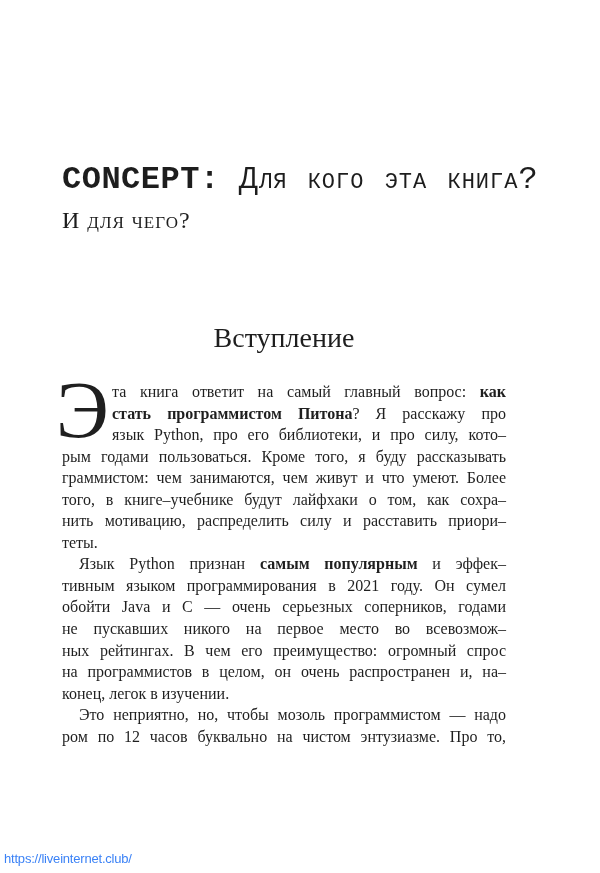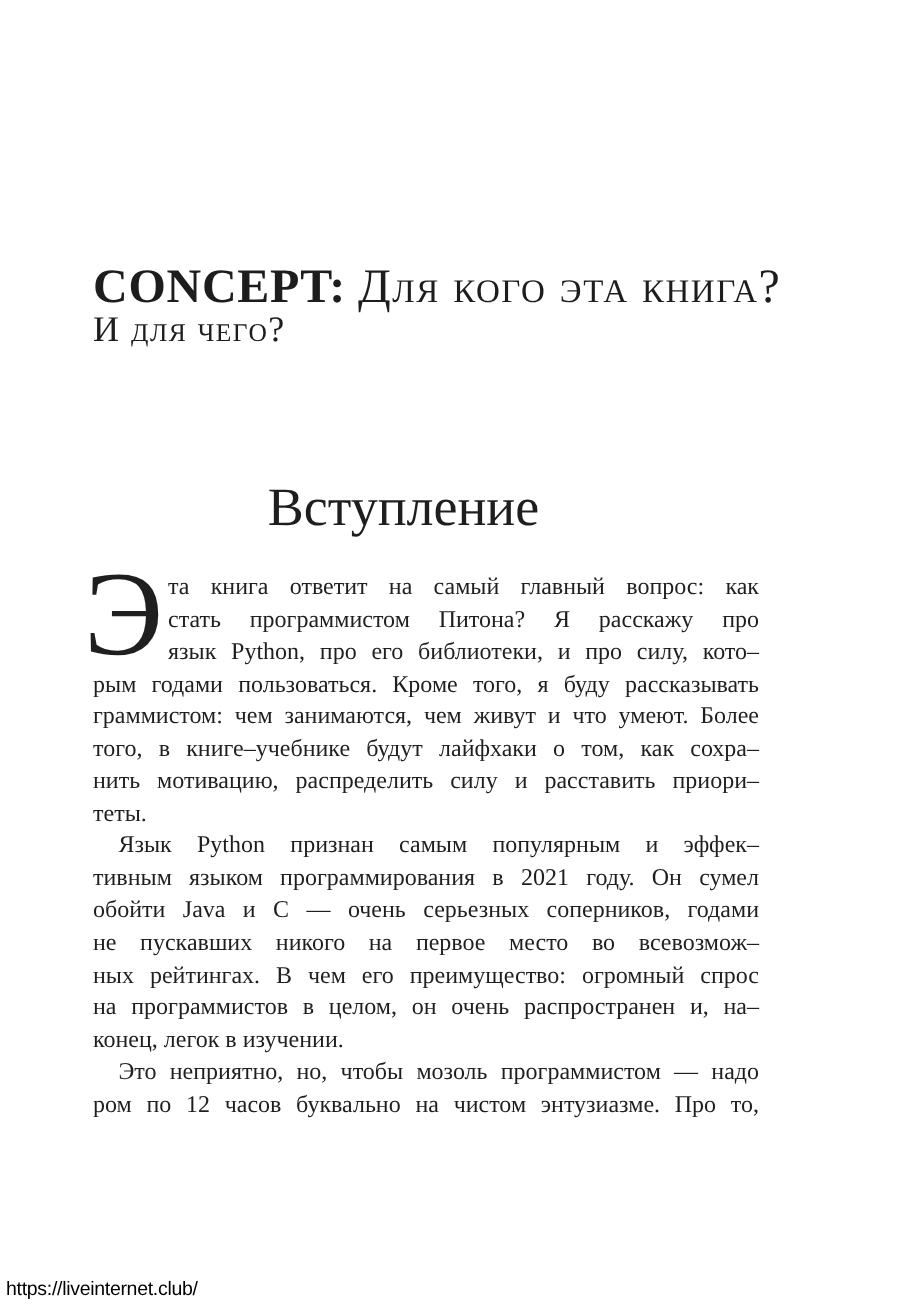--- a/index.html
+++ b/index.html
@@ -9,49 +9,50 @@
     height: 873px;
     background: #ffffff;
     font-family: "Liberation Serif", serif;
     color: #222222;
     overflow: hidden;
   }
   
   .chapter-title {
     position: absolute;
     left: 62px;
-    top: 172px;
+    top: 162px;
     width: 470px;
     font-size: 32px;
     line-height: 36px;
     font-weight: normal;
     margin: 0;
     color: #1d1d1d;
     white-space: nowrap;
+    font-family: Liberation Mono, monospace;
   }
   .chapter-title .tbold { font-weight: 700; letter-spacing: 0.5px; }
   .smallcaps { font-variant: small-caps; letter-spacing: 1px; }
   .chapter-subtitle {
     position: absolute;
     left: 62px;
     top: 202px;
     width: 470px;
     font-size: 24px;
     line-height: 36px;
     color: #1d1d1d;
     white-space: nowrap;
   }
   
   .section-heading {
     position: absolute;
-    left: 47px;
+    left: 62px;
     top: 322px;
     width: 444px;
     text-align: center;
-    font-size: 36px;
+    font-size: 28px;
     line-height: 32px;
     font-weight: normal;
     margin: 0;
     color: #1e1e1e;
   }
   
   .body-text {
     position: absolute;
     left: 62px;
     top: 381px;
@@ -64,38 +65,38 @@
     height: 21.55px;
     line-height: 21.55px;
     text-align: justify;
     text-align-last: justify;
     overflow: visible;
     white-space: nowrap;
   }
   .line.no-just { text-align: left; text-align-last: left; }
   .line.cap-offset { margin-left: 50px; }
   .line.first-indent { text-indent: 17px; }
-  .line b { font-weight: 400; }
+  .line b { font-weight: 700; }
   .drop-cap {
     position: absolute;
     left: -6px;
     top: -11px;
     font-size: 80px;
     line-height: 80px;
     color: #1f1f1f;
   }
   
   .footer-url {
     position: absolute;
     left: 4px;
     top: 851px;
     font-family: "Liberation Sans", sans-serif;
     font-size: 13px;
     letter-spacing: -0.2px;
-    color: #000000;
+    color: #3b82f6;
   }
 </style>
 </head>
 <body>
 
 <div class="page">
 
   <h1 class="chapter-title"><span class="tbold">CONCEPT:</span> <span class="smallcaps">Для кого эта книга?</span></h1>
 
   <div class="chapter-subtitle smallcaps">И для чего?</div>

